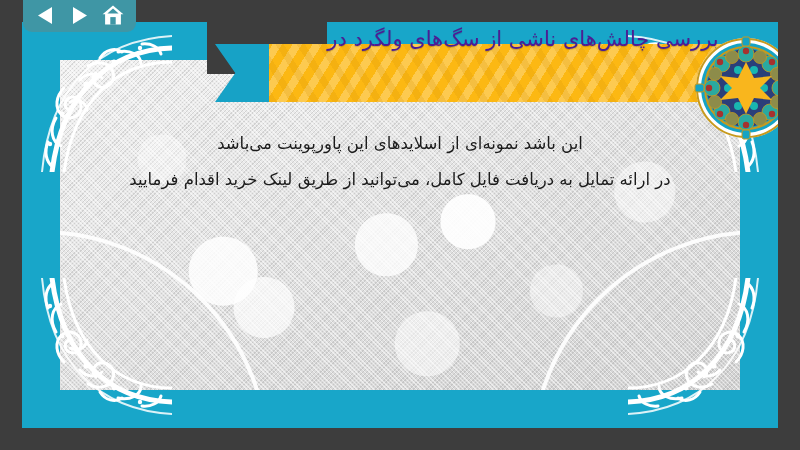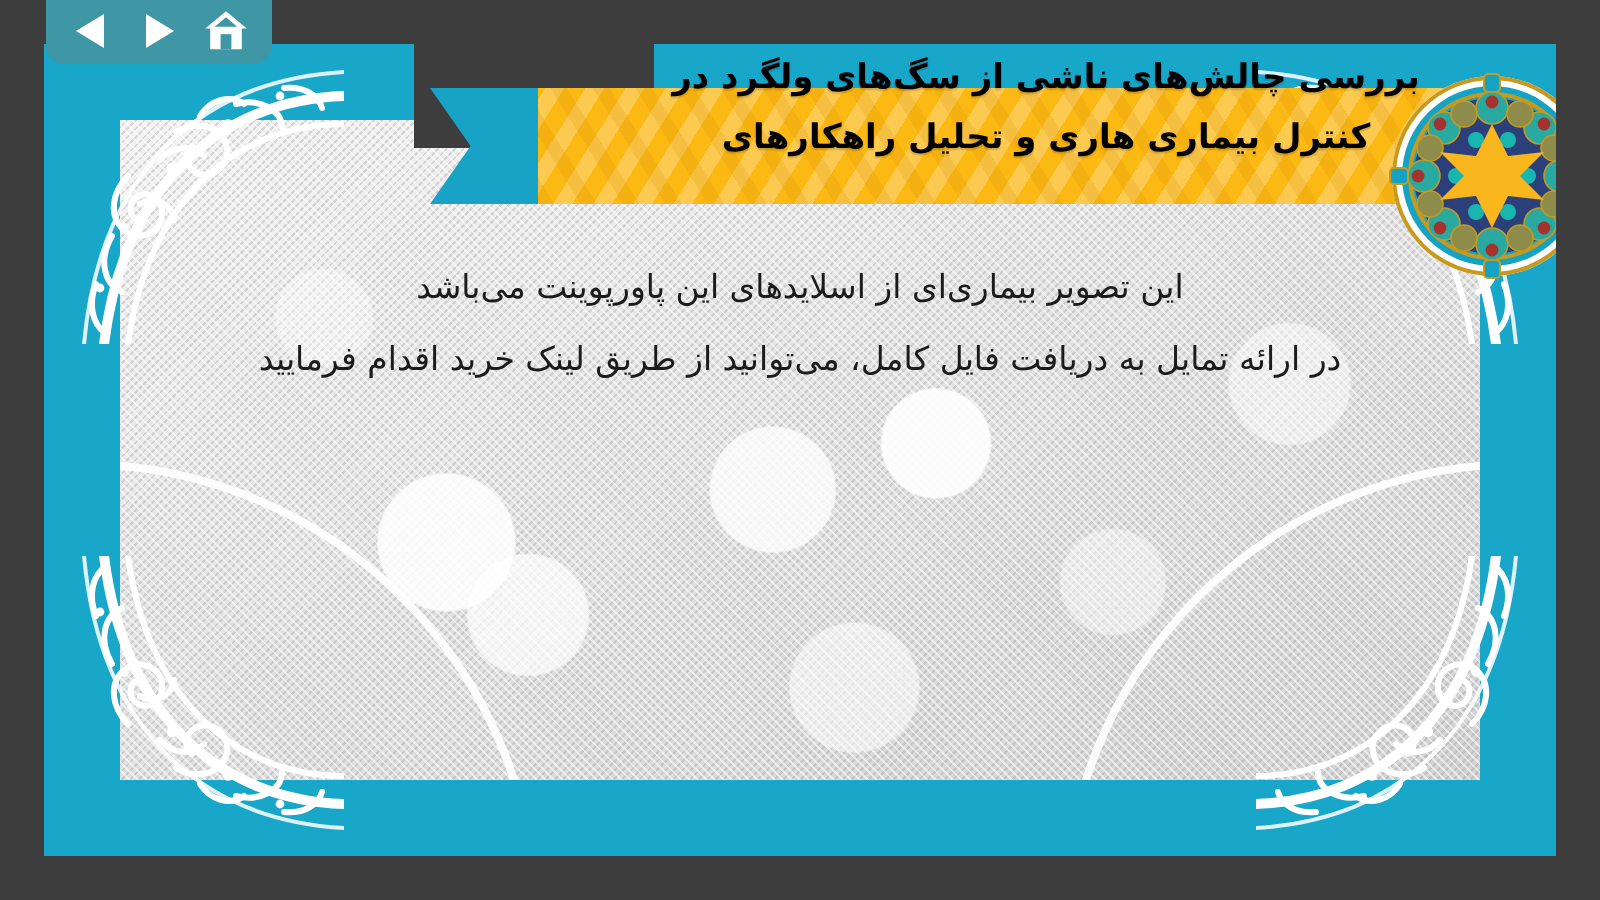--- a/index.html
+++ b/index.html
@@ -162,24 +162,24 @@
     position: absolute;
     right: 20px;
     top: 2px;
     width: 470px;
     direction: rtl;
     text-align: center;
     z-index: 35;
     pointer-events: none;
   }
   .title-line {
-    color: #000000;
-    font-size: 17px;
+    color: #4c1d95;
+    font-size: 21px;
     line-height: 30px;
-    font-weight: bold;
+    font-weight: normal;
     letter-spacing: 0px;
     white-space: nowrap;
     text-shadow: 0 1px 1px rgba(0,0,0,0.18);
   }
 
   
   #medallion {
     position: absolute;
     left: 672px;
     top: 14px;
@@ -346,21 +346,20 @@
     </div>
 
     <div id="header-banner">
       <div id="banner-dark"></div>
       <div id="banner-teal"></div>
       <div id="banner-yellow"></div>
     </div>
 
     <div id="title-block">
       <div class="title-line">بررسی چالش‌های ناشی از سگ‌های ولگرد در</div>
-      <div class="title-line">کنترل بیماری هاری و تحلیل راهکارهای</div>
     </div>
 
     <div id="medallion">
       <svg width="104" height="104" viewBox="0 0 104 104" aria-hidden="true">
         <circle cx="52" cy="52" r="50" fill="#ffffff"></circle>
         <circle cx="52" cy="52" r="49" fill="none" stroke="#c79a1e" stroke-width="2"></circle>
         <circle cx="52" cy="52" r="45" fill="#15a3c4"></circle>
         <circle cx="52" cy="52" r="41" fill="none" stroke="#c79a1e" stroke-width="2"></circle>
         <circle cx="52" cy="52" r="39" fill="#2b3f7a"></circle>
 
@@ -410,18 +409,18 @@
         <g fill="#15a3c4" stroke="#c79a1e" stroke-width="1">
           <rect x="48" y="1" width="8" height="9" rx="2"></rect>
           <rect x="48" y="94" width="8" height="9" rx="2"></rect>
           <rect x="1" y="48" width="9" height="8" rx="2"></rect>
           <rect x="94" y="48" width="9" height="8" rx="2"></rect>
         </g>
       </svg>
     </div>
 
     <div id="body-copy">
-      <div class="body-line">این تصویر بیماری‌ای از اسلایدهای این پاورپوینت می‌باشد</div>
+      <div class="body-line">این باشد نمونه‌ای از اسلایدهای این پاورپوینت می‌باشد</div>
       <div class="body-line">در ارائه تمایل به دریافت فایل کامل، می‌توانید از طریق لینک خرید اقدام فرمایید</div>
     </div>
 
   </div>
 </div>
 
 </body></html>

